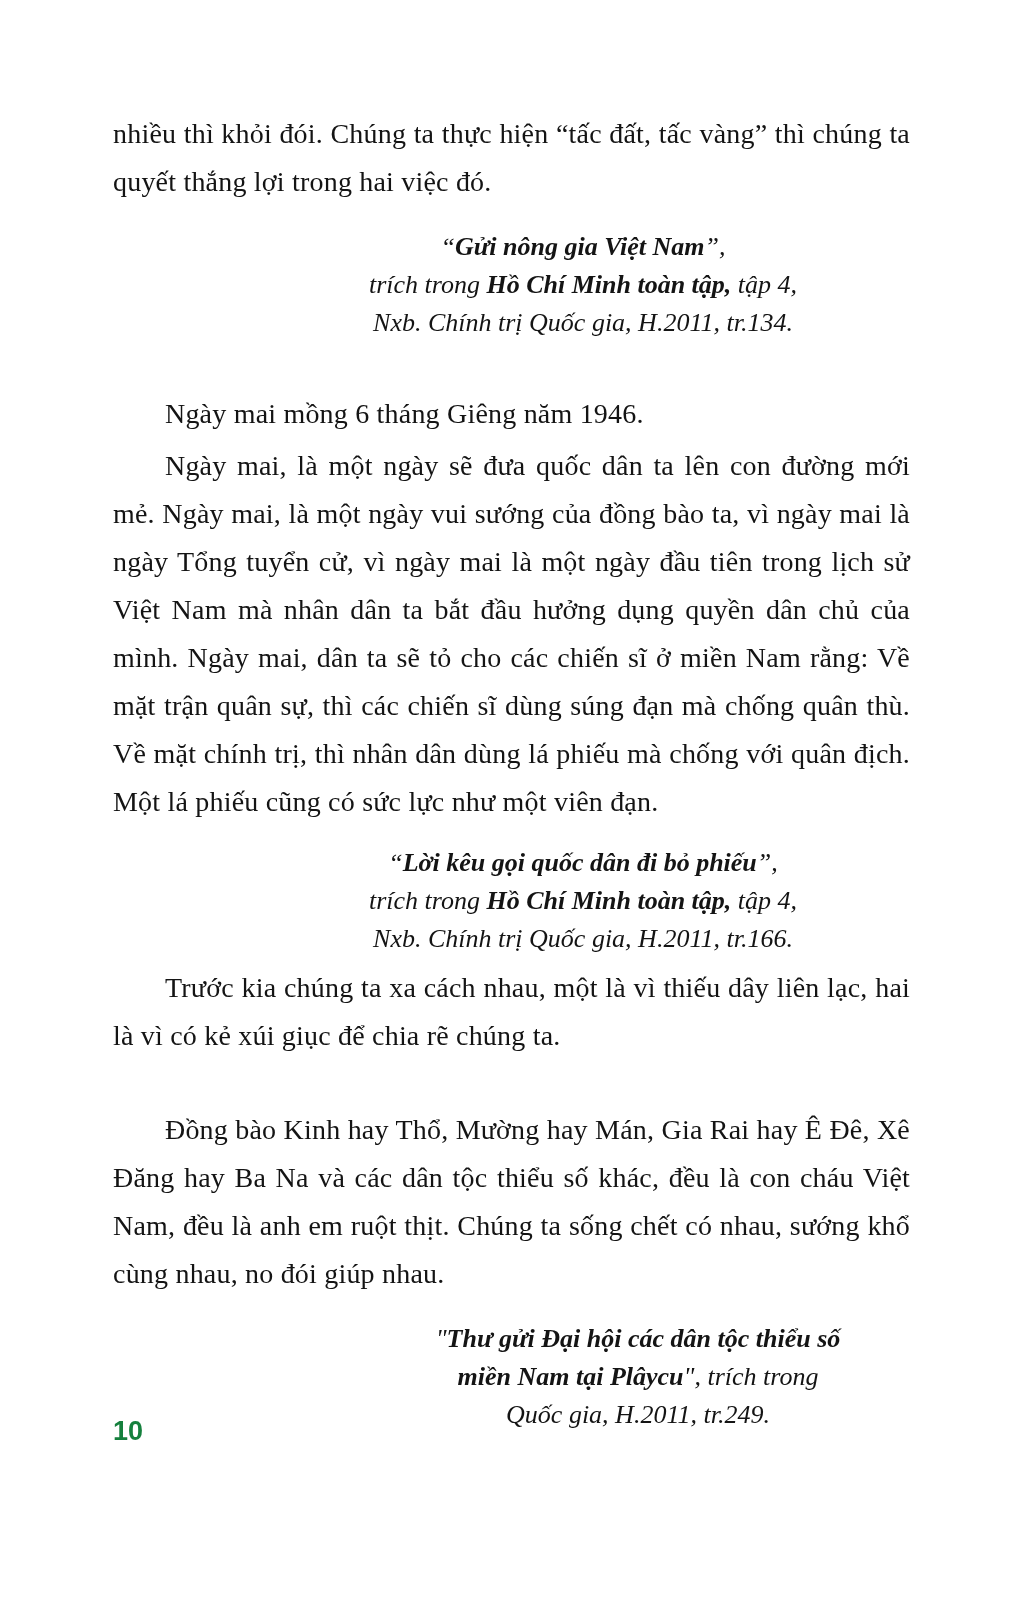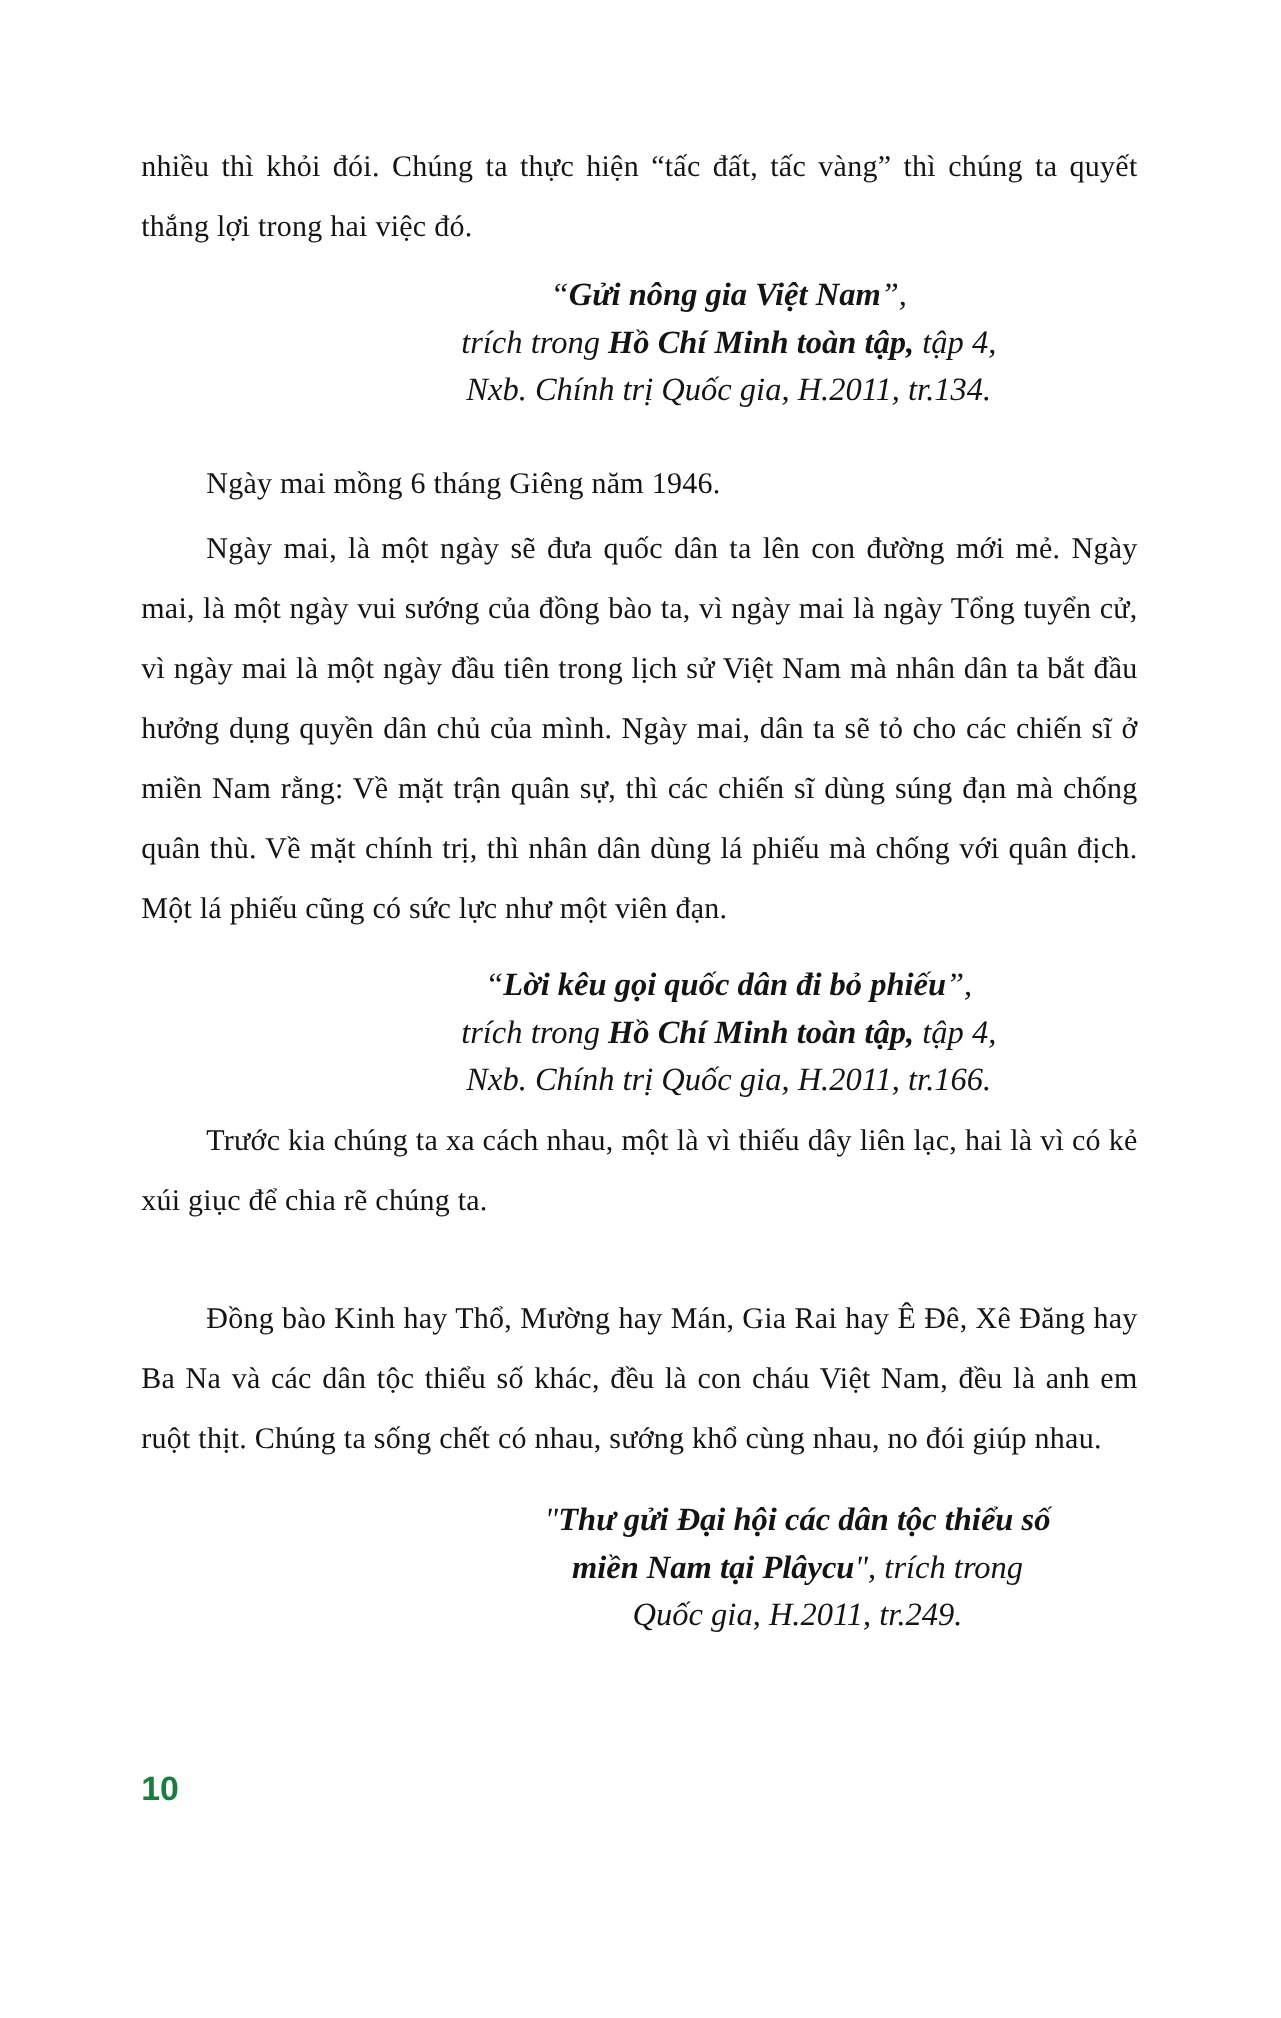--- a/index.html
+++ b/index.html
@@ -13,39 +13,39 @@
     color: #141414;
     overflow: hidden;
   }
   .content {
     position: absolute;
     left: 113px;
     top: 110px;
     width: 797px;
   }
   .body-par {
-    font-size: 24px;
+    font-size: 28px;
     line-height: 48px;
     text-align: justify;
     letter-spacing: 0.2px;
   }
   .indent { text-indent: 52px; }
 
   .citation {
     font-style: italic;
     font-size: 26px;
     line-height: 38px;
     text-align: center;
   }
   .citation .bold { font-weight: bold; }
   .cit-1, .cit-2 { width: 640px; margin-left: 150px; }
   .cit-3 { width: 640px; margin-left: 205px; }
 
-  .cit-1 { margin-top: 11px; }
-  .par-2 { margin-top: 32px; }
+  .cit-1 { margin-top: 22px; }
+  .par-2 { margin-top: 48px; }
   .par-3 { margin-top: 4px; }
   .cit-2 { margin-top: 18px; }
   .par-4 { margin-top: 46px; }
   .par-5 { margin-top: 6px; }
   .cit-3 { margin-top: 22px; }
 
   .page-number {
     position: absolute;
     left: 113px;
     top: 1416px;

